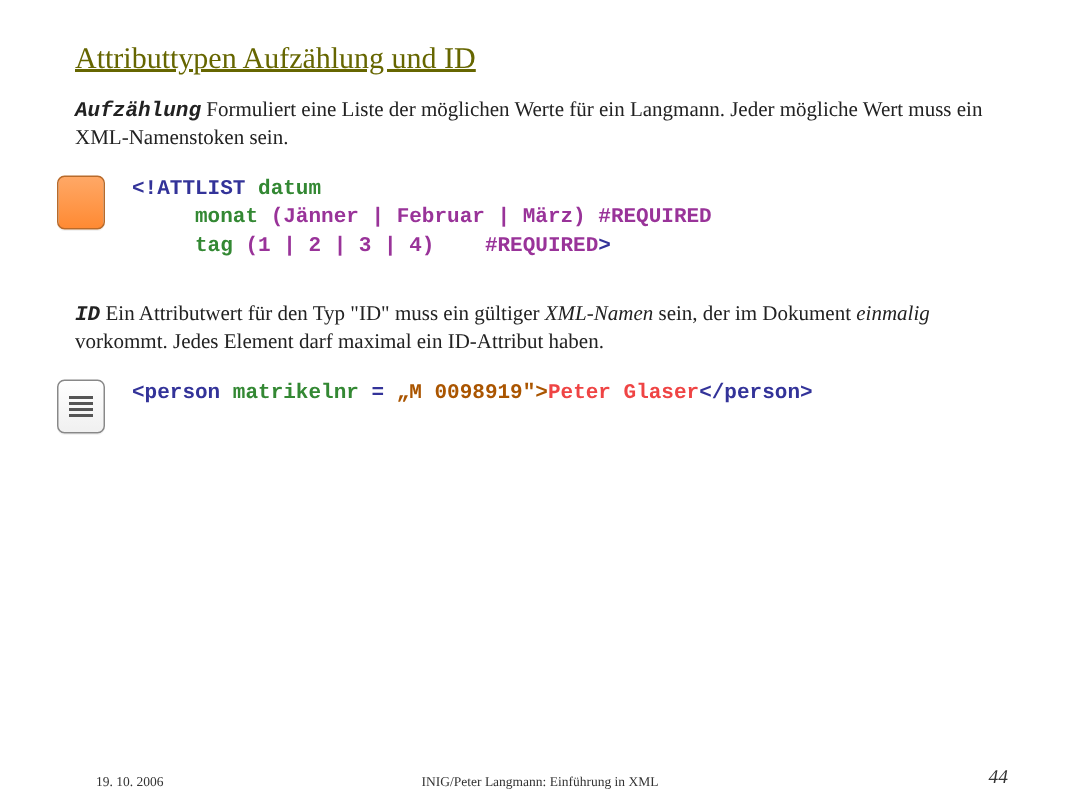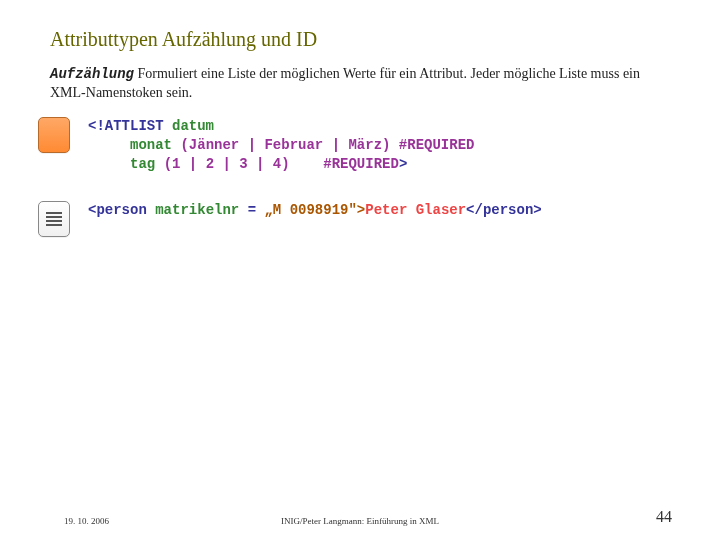--- a/index.html
+++ b/index.html
@@ -15,20 +15,21 @@
   }
   .slide {
     padding: 28px 50px 0 50px;
   }
   h1.title {
     font-size: 20px;
     font-weight: normal;
     color: #666600;
     margin: 0 0 14px 0;
     font-family: Georgia, serif;
+    text-decoration: underline;
   }
   .para {
     font-size: 14px;
     line-height: 1.35;
     margin: 0 0 14px 0;
     color: #222;
   }
   .term {
     font-family: "Courier New", monospace;
     font-weight: bold;
@@ -80,39 +81,42 @@
   .footer {
     position: absolute;
     bottom: 14px;
     left: 0;
     width: 720px;
     font-size: 9px;
     color: #333;
   }
   .fdate { position: absolute; left: 64px; bottom: 0; }
   .fcenter { width: 100%; text-align: center; }
-  .fpg { position: absolute; right: 48px; bottom: 0; font-size: 16px; }
+  .fpg { position: absolute; right: 48px; bottom: 0; font-size: 13px; font-style: italic; }
 </style>
 </head>
 <body>
 
 <div class="slide">
   <h1 class="title">Attributtypen  Aufzählung und ID</h1>
 
   <p class="para">
-    <span class="term">Aufzählung</span><span>  Formuliert eine Liste der möglichen Werte für ein Attribut. Jeder mögliche Liste muss ein XML-Namenstoken sein.</span>
+    <span class="term">Aufzählung</span><span>  Formuliert eine Liste der möglichen Werte für ein Langmann. Jeder mögliche Wert muss ein XML-Namenstoken sein.</span>
   </p>
 
   <div class="codeblock">
     <div class="icon-box"></div>
     <div class="code"><span class="kw">&lt;!ATTLIST </span><span class="grn">datum</span>
 <span class="grn">     monat </span><span class="pur">(Jänner | Februar | März) #REQUIRED</span>
 <span class="grn">     tag </span><span class="pur">(1 | 2 | 3 | 4)</span><span class="pur">    #REQUIRED</span><span class="kw">&gt;</span></div>
   </div>
 
+  <p class="para">
+    <span class="term">ID</span><span>  Ein Attributwert für den Typ "ID" muss ein gültiger </span><span class="italic">XML-Namen</span><span> sein, der im Dokument </span><span class="italic">einmalig</span><span> vorkommt. Jedes Element darf maximal ein ID-Attribut haben.</span>
+  </p>
 
 
   <div class="codeblock" style="margin-bottom:10px;">
     <div class="icon-box doc">
       <div class="doc-lines">
           <span></span>
           <span></span>
           <span></span>
           <span></span>
         </div>

